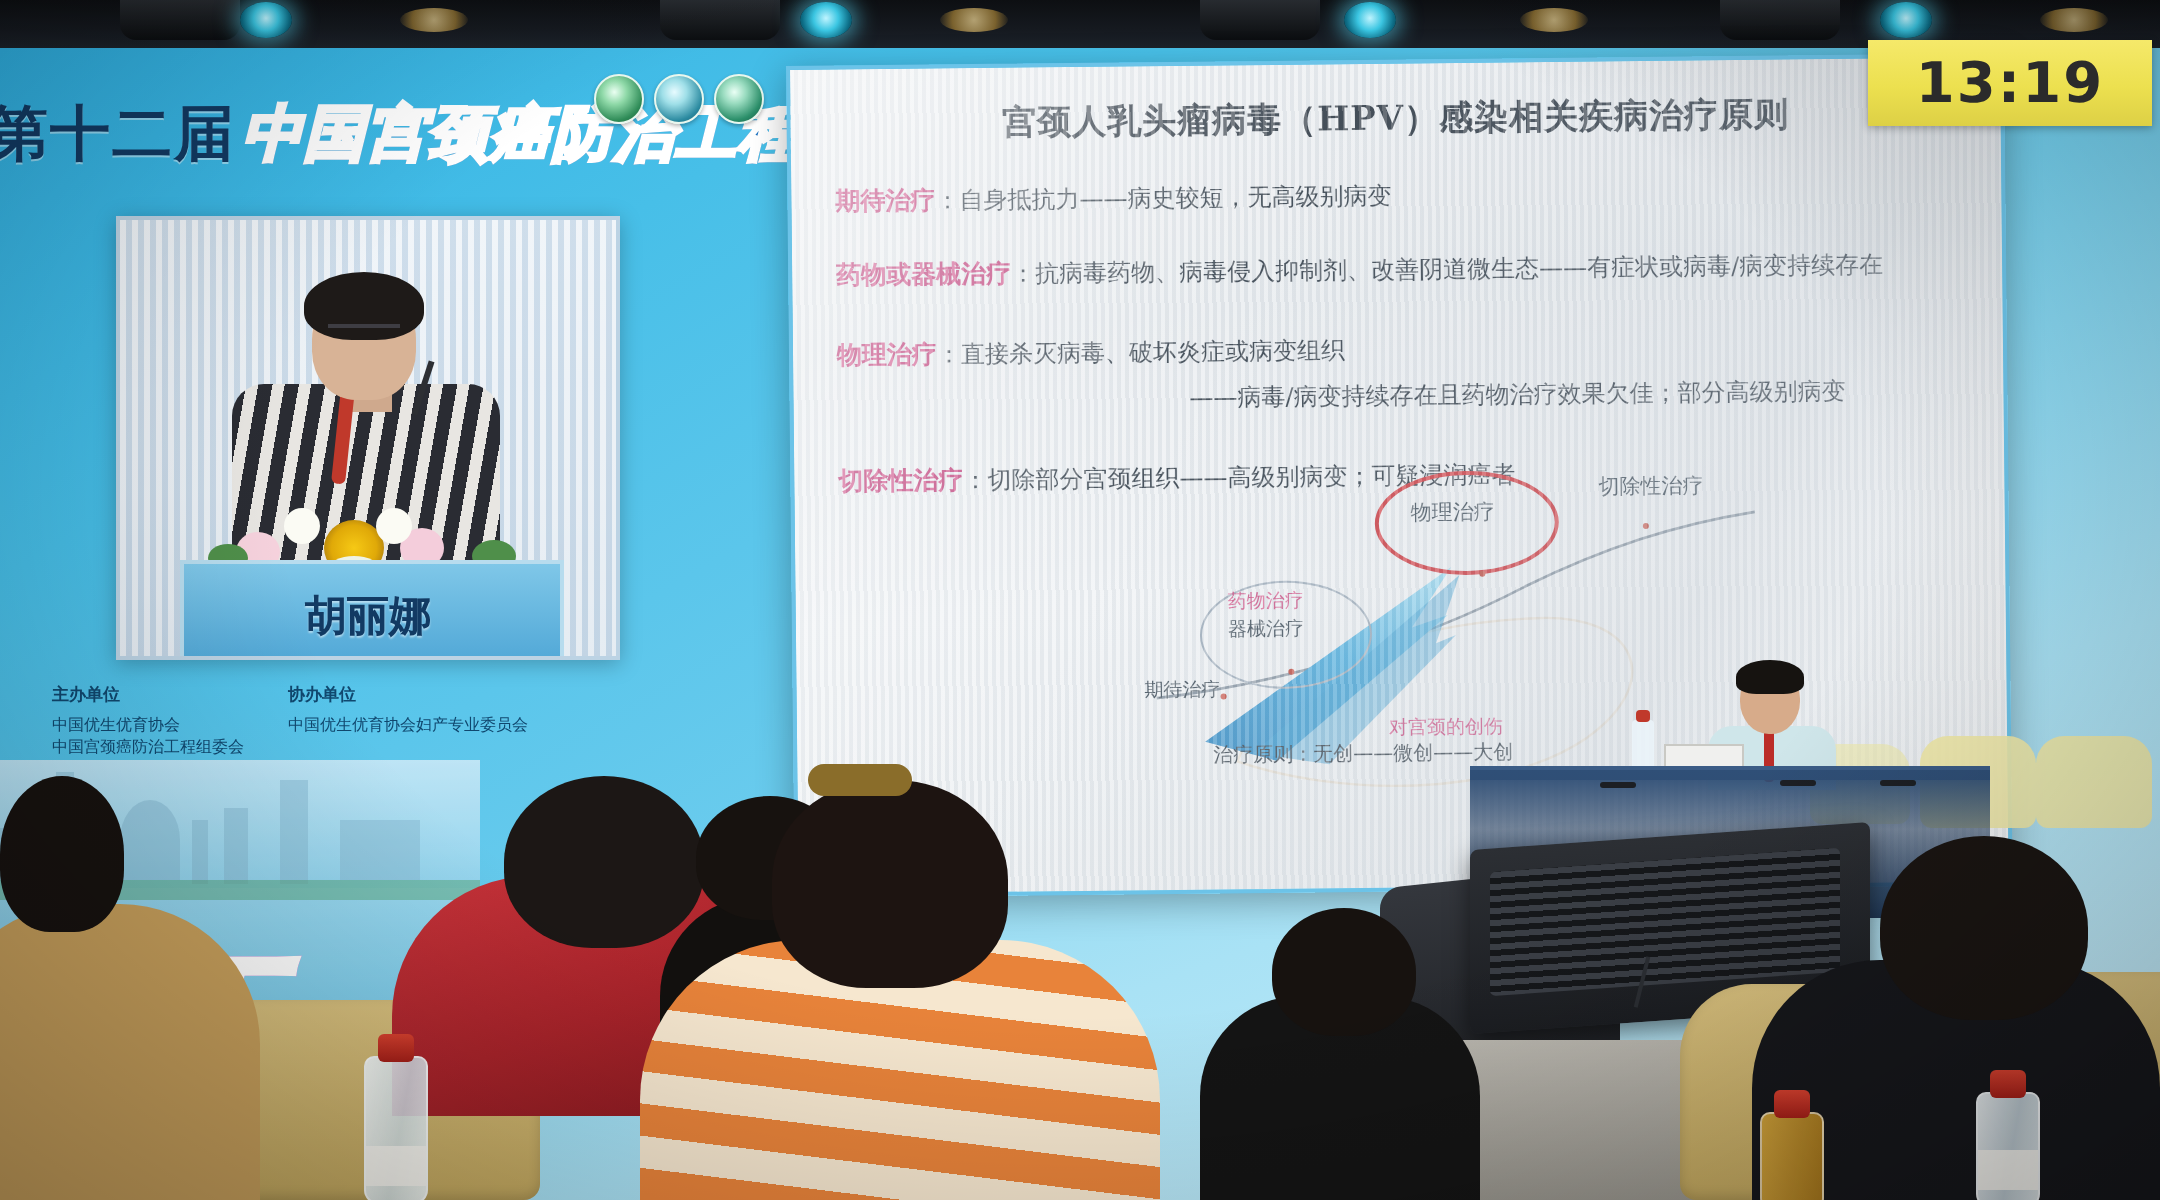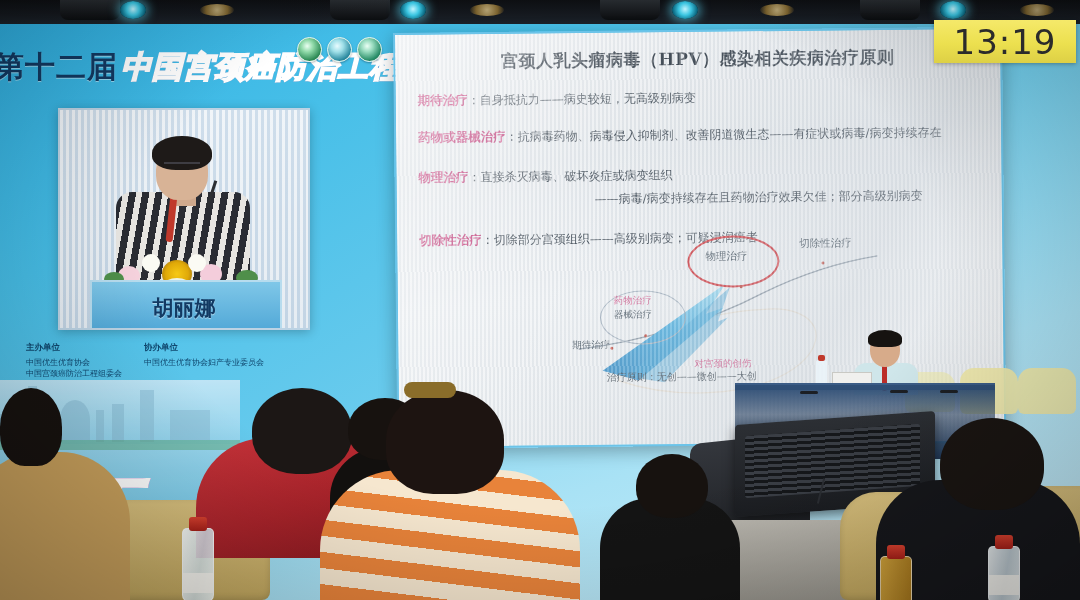--- a/index.html
+++ b/index.html
@@ -114,21 +114,21 @@
   .dg-ell{position:absolute;border:1.2px solid #9aa9b8;border-radius:50%;}
   .dg-ell.red{border:2px solid #cf2026;}
   .dg-dot{position:absolute;width:3px;height:3px;border-radius:50%;background:#c0392b;}
   .dg-principle{position:absolute;left:208px;top:338px;font-family:"DejaVu Sans",sans-serif;
     font-size:10px;color:#24303b;white-space:nowrap;}
 
   
   .clock{position:absolute;left:934px;top:20px;width:142px;height:43px;
     background:linear-gradient(180deg,#f5e96a 0%,#ece04f 55%,#ddd045 100%);
     display:flex;align-items:center;justify-content:center;
-    font-family:"DejaVu Sans",sans-serif;font-size:34px;font-weight:normal;color:#2b2b2b;
+    font-family:"DejaVu Sans",sans-serif;font-size:28px;font-weight:bold;color:#2b2b2b;
     letter-spacing:1px;box-shadow:0 1px 4px rgba(0,0,0,.3);z-index:9;}
 
   
   .htable{position:absolute;left:735px;top:385px;width:260px;height:74px;
     background:linear-gradient(180deg,#2f4f77 0%,#27406198 40%,#223a5a 100%);}
   .htable-top{position:absolute;left:735px;top:383px;width:260px;height:7px;background:#3b5c86;}
   .hp-person{position:absolute;left:852px;top:333px;width:70px;height:58px;}
   .hp-head{position:absolute;left:18px;top:0;width:30px;height:34px;border-radius:48%;background:#d7ab8a;}
   .hp-hair{position:absolute;left:16px;top:-3px;width:34px;height:17px;border-radius:50% 50% 30% 30%;background:#161310;}
   .hp-body{position:absolute;left:2px;top:30px;width:64px;height:32px;border-radius:12px 12px 0 0;background:#cfe6ea;}

